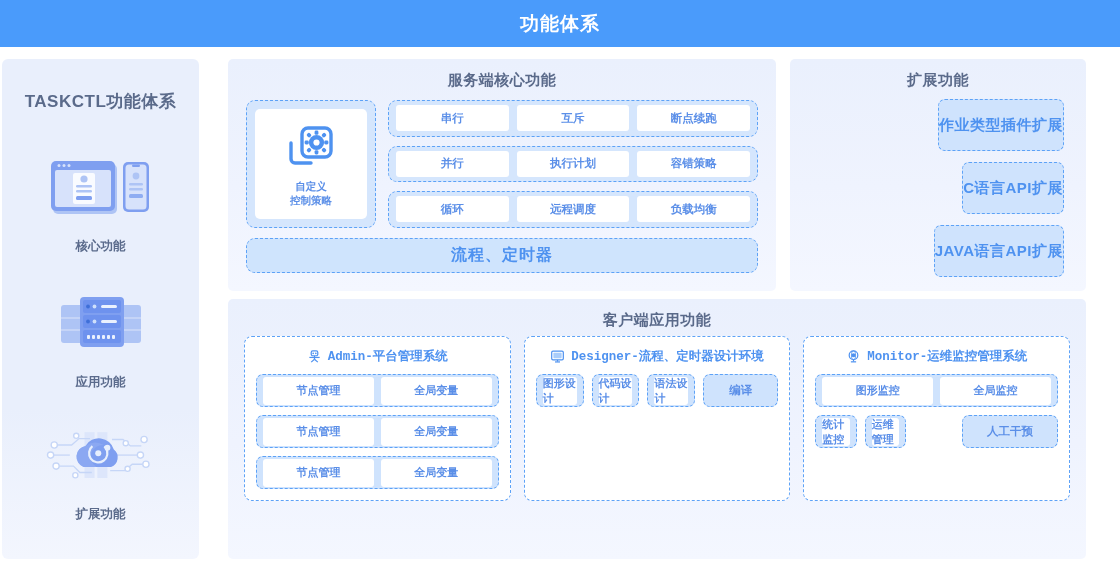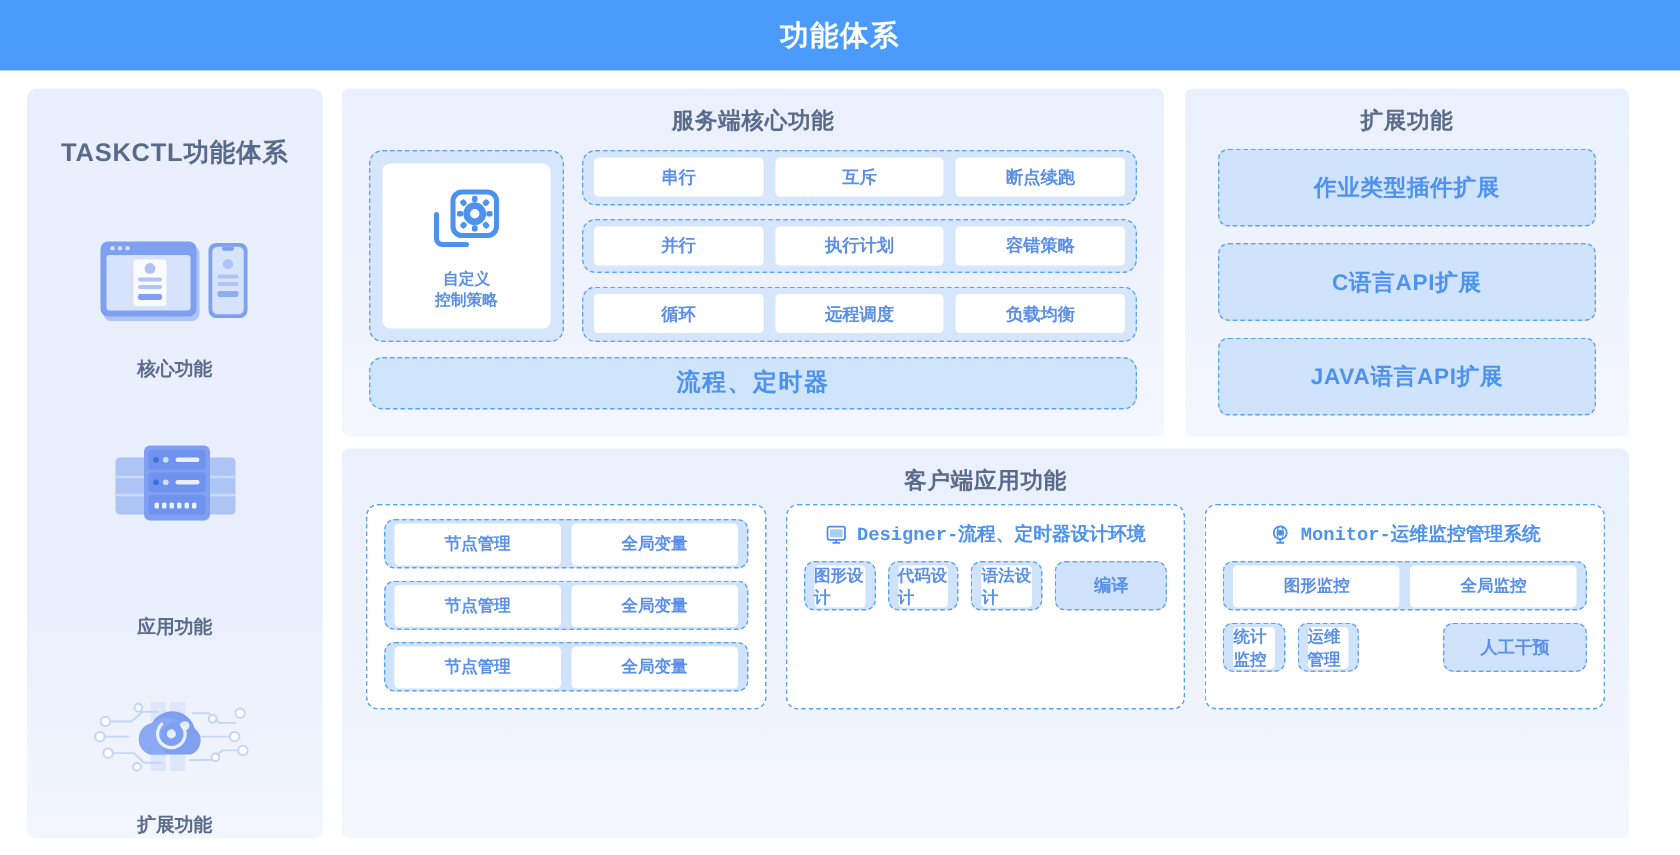--- a/index.html
+++ b/index.html
@@ -14,31 +14,31 @@
   
   .header {
     position: absolute; left:0; top:0; width:1120px; height:47px;
     background:#4a9bfb;
     display:flex; align-items:center; justify-content:center;
   }
   .header-title { color:#fff; font-size:19px; font-weight:bold; letter-spacing:1px; }
 
   
   .sidebar {
-    position:absolute; left:18px; top:59px; width:197px; height:500px;
+    position:absolute; left:2px; top:59px; width:197px; height:500px;
     background:linear-gradient(180deg,#e9effc 0%, #e9effc 70%, #f3f6fe 100%);
     border-radius:6px;
     display:flex; flex-direction:column; align-items:center;
   }
   .sidebar-title {
     margin-top:31px; font-size:17px; font-weight:bold; color:#5a6a8a; letter-spacing:.5px;
   }
   .side-group { display:flex; flex-direction:column; align-items:center; }
   .side-group.g1 { margin-top:36px; }
-  .side-group.g2 { margin-top:30px;gap:36px; }
+  .side-group.g2 { margin-top:30px; }
   .side-group.g3 { margin-top:26px; }
   .side-label { margin-top:11px; font-size:12.5px; color:#5b6b8c; font-weight:bold; }
   .side-icon { width:110px; height:78px; display:flex; align-items:center; justify-content:center; }
 
   
   .panel {
     position:absolute;
     background:linear-gradient(180deg,#eaf0fd 0%, #eff3fe 55%, #f4f7ff 100%);
     border-radius:5px;
   }
@@ -74,21 +74,21 @@
     font-size:11.5px; color:#5b8fe8; font-weight:bold;
   }
   .wide-bar {
     margin:10px 18px 0 18px; height:35px;
     border:1.4px dashed #5da2f7; border-radius:9px; background:#cfe4fd;
     display:flex; align-items:center; justify-content:center;
     font-size:16px; color:#4e92f0; font-weight:bold; letter-spacing:1px;
   }
 
   
-  .ext-body { padding:9px 22px 0 22px; display:flex; flex-direction:column; gap:11px; }
+  .ext-body { padding:9px 22px 0 22px; display:flex; flex-direction:column; gap:11px;align-items:flex-end; }
   .ext-box {
     height:52px; border:1.4px dashed #5da2f7; border-radius:7px; background:#cfe3fd;
     display:flex; align-items:center; justify-content:center;
     font-size:15px; color:#4e92f0; font-weight:bold; letter-spacing:.5px;
   }
 
   
   .client-body { display:flex; gap:13px; padding:6px 16px 0 16px; }
   .sub-panel {
     flex:1; border:1.4px dashed #5da2f7; border-radius:8px; background:#fff;
@@ -288,20 +288,34 @@
       <div class="ext-box">JAVA语言API扩展</div>
     </div>
   </div>
 
   <div class="panel" id="client-panel">
     <div class="panel-title">客户端应用功能</div>
 
     <div class="client-body">
 
       <div class="sub-panel">
+        <div class="sub-title">
+          <span>
+            <svg width="15" height="15" viewBox="0 0 16 16">
+              <rect x="4.5" y="2" width="7" height="5.2" rx="1.6" fill="none" stroke="#4e92f0" stroke-width="1.3"></rect>
+              <circle cx="6.6" cy="4.6" r=".9" fill="#4e92f0"></circle>
+                <circle cx="9.4" cy="4.6" r=".9" fill="#4e92f0"></circle>
+              <line x1="8" y1="7.2" x2="8" y2="11" stroke="#4e92f0" stroke-width="1.3"></line>
+              <line x1="2.5" y1="9" x2="13.5" y2="9" stroke="#4e92f0" stroke-width="1.3"></line>
+              <line x1="8" y1="11" x2="4.5" y2="14" stroke="#4e92f0" stroke-width="1.3"></line>
+              <line x1="8" y1="11" x2="11.5" y2="14" stroke="#4e92f0" stroke-width="1.3"></line>
+            </svg>
+          </span>
+          <span>Admin-平台管理系统</span>
+        </div>
         <div class="sub-rows">
           <div class="srow">
             <div class="spill">节点管理</div>
             <div class="spill">全局变量</div>
           </div>
           <div class="srow">
             <div class="spill">节点管理</div>
             <div class="spill">全局变量</div>
           </div>
           <div class="srow">

